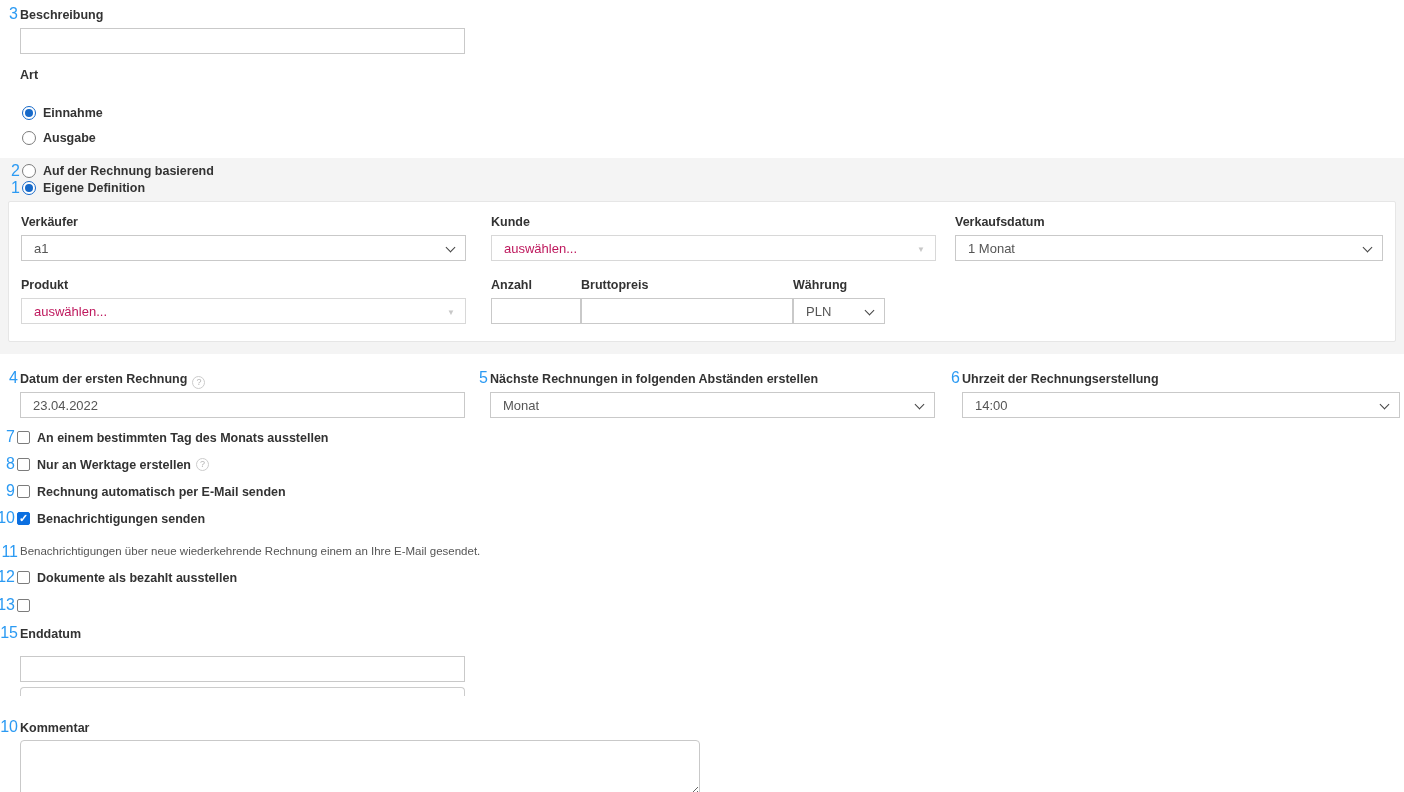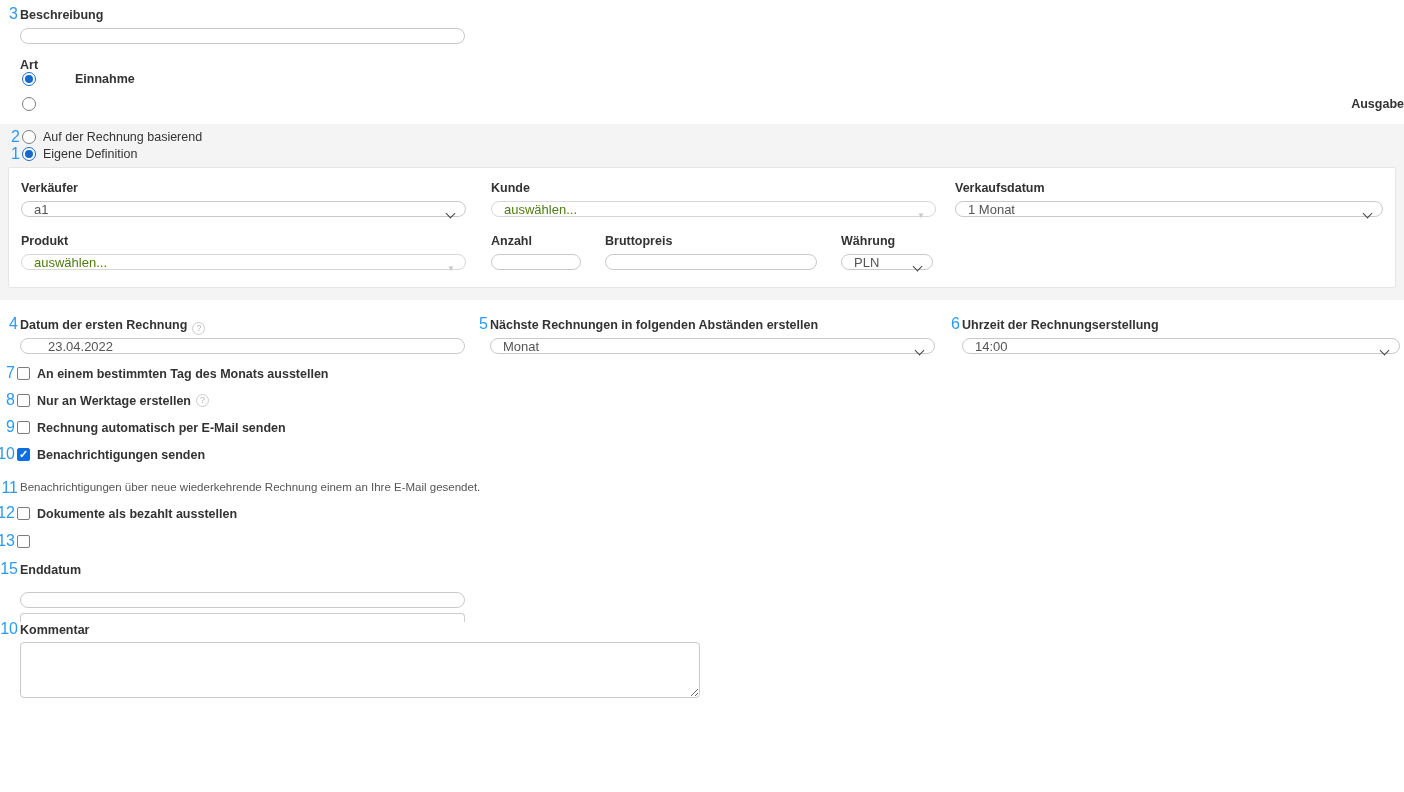--- a/index.html
+++ b/index.html
@@ -6,39 +6,39 @@
   html,body { width:1404px; height:792px; background:#fff; overflow:hidden; }
   body { font-family:"Liberation Sans", sans-serif; font-size:13px; color:#333; }
   .page { position:relative; width:1404px; height:792px; padding:7px 0 0 20px; }
 
   .relpos { position:relative; }
   .num {
     position:absolute; left:-21px; top:-2px; width:19px; text-align:right;
     color:#2b9af3; font-size:16px; font-weight:400; line-height:17px;
   }
   .lbl { font-size:12.5px; font-weight:bold; color:#333; line-height:14px; display:inline-block; }
-  .plain { font-weight:normal;text-align:right; }
+  .plain { font-weight:bold;text-align:right; }
 
   .txt, .sel, .sel2 {
-    height:16px; border:1px solid #c9c9c9; border-radius:11px; background:#fff;
+    height:26px; border:1px solid #c9c9c9; border-radius:0; background:#fff;
     font-size:13px; color:#555; display:flex; align-items:center; padding:0 12px;
   }
-  input.txt { display:block; width:445px; padding:0 27px; }
+  input.txt { display:block; width:445px; padding:0 12px; }
   .w-std { width:445px; }
   .sel { position:relative; cursor:default; padding-right:26px; }
   .chevron {
     position:absolute; right:11px; top:8px; width:7px; height:7px;
     border-right:1.6px solid #444; border-bottom:1.6px solid #444; transform:rotate(45deg);
   }
   .sel2 { border-color:#d8d8d8; position:relative; padding-right:26px; }
-  .sel2-text { color:#4d7c0f; }
+  .sel2-text { color:#be185d; }
   .sel2-arrow { position:absolute; right:10px; top:9px; font-size:8px; color:#c8c8c8; }
 
-  .mt3{margin-top:3px;} .mt8{margin-top:0;gap:32px;}
-  .mt11{margin-top:11px;justify-content:space-between;} .mt12{margin-top:12px;} .mt13{margin-top:13px;} .mt16{margin-top:16px;} .mt17{margin-top:17px;}
+  .mt3{margin-top:3px;} .mt8{margin-top:24px;}
+  .mt11{margin-top:11px;} .mt12{margin-top:12px;} .mt13{margin-top:13px;} .mt16{margin-top:16px;} .mt17{margin-top:17px;}
 
   .radio-row { display:flex; align-items:center; margin-left:2px; }
   .radio {
     width:14px; height:14px; border:1px solid #7c7c7c; border-radius:50%; background:#fff;
     position:relative; flex:0 0 auto; margin-right:7px;
   }
   .radio.checked { border:1px solid #1669c9; }
   .radio.checked::after { content:""; position:absolute; left:2px; top:2px; right:2px; bottom:2px; background:#1669c9; border-radius:50%; }
 
   .cbx {
@@ -48,21 +48,21 @@
   .cbx.checked { background:#0b6fe0; border-color:#0b6fe0; }
   .cbx.checked::after { content:"\2713"; position:absolute; left:1px; top:-1px; color:#fff; font-size:11px; font-weight:bold; }
 
   .gray-panel { margin:13px 0 0 -20px; width:1404px; background:#f4f4f4; padding:6px 8px 12px 8px; }
   .gray-panel .radio-row { margin-left:14px; }
   .white-panel { margin-top:6px; background:#fff; border:1px solid #e6e6e6; border-radius:2px; padding:12px 12px 17px 12px; }
 
   .cols { display:flex; }
   .col { position:relative; }
   .w445{width:445px;} .w438{width:438px;} .w90{width:90px;} .w212{width:212px;} .w92{width:92px;}
-  .ml19{margin-left:19px;} .ml24{margin-left:24px;} .ml25{margin-left:25px;} .flex1{flex:1;}
+  .ml19{margin-left:19px;} .ml24{} .ml25{margin-left:25px;} .flex1{flex:1;}
   .label-row { height:14px; margin-bottom:7px; white-space:nowrap; }
 
   .help-icon {
     display:inline-block; width:13px; height:13px; border:1px solid #ccc; border-radius:50%;
     color:#b5b5b5; font-size:9px; line-height:11px; text-align:center; font-weight:normal;
     margin-left:5px; vertical-align:-2px; cursor:default;
   }
 
   .cb-row { display:flex; align-items:center; height:15px; position:relative; margin-left:-3px; white-space:nowrap; }
   .notice { font-size:11.5px; color:#555; margin-top:19px; line-height:13px; }

